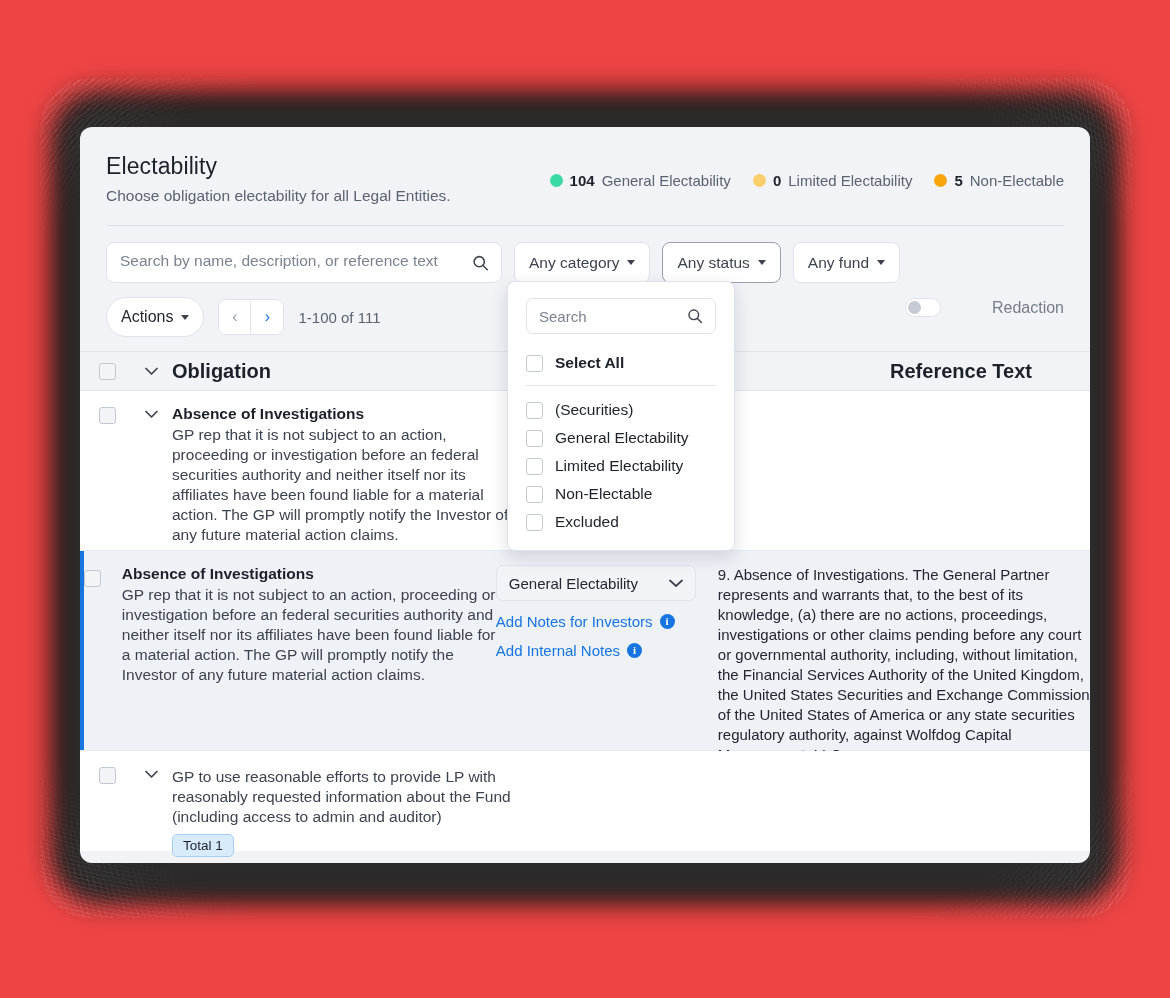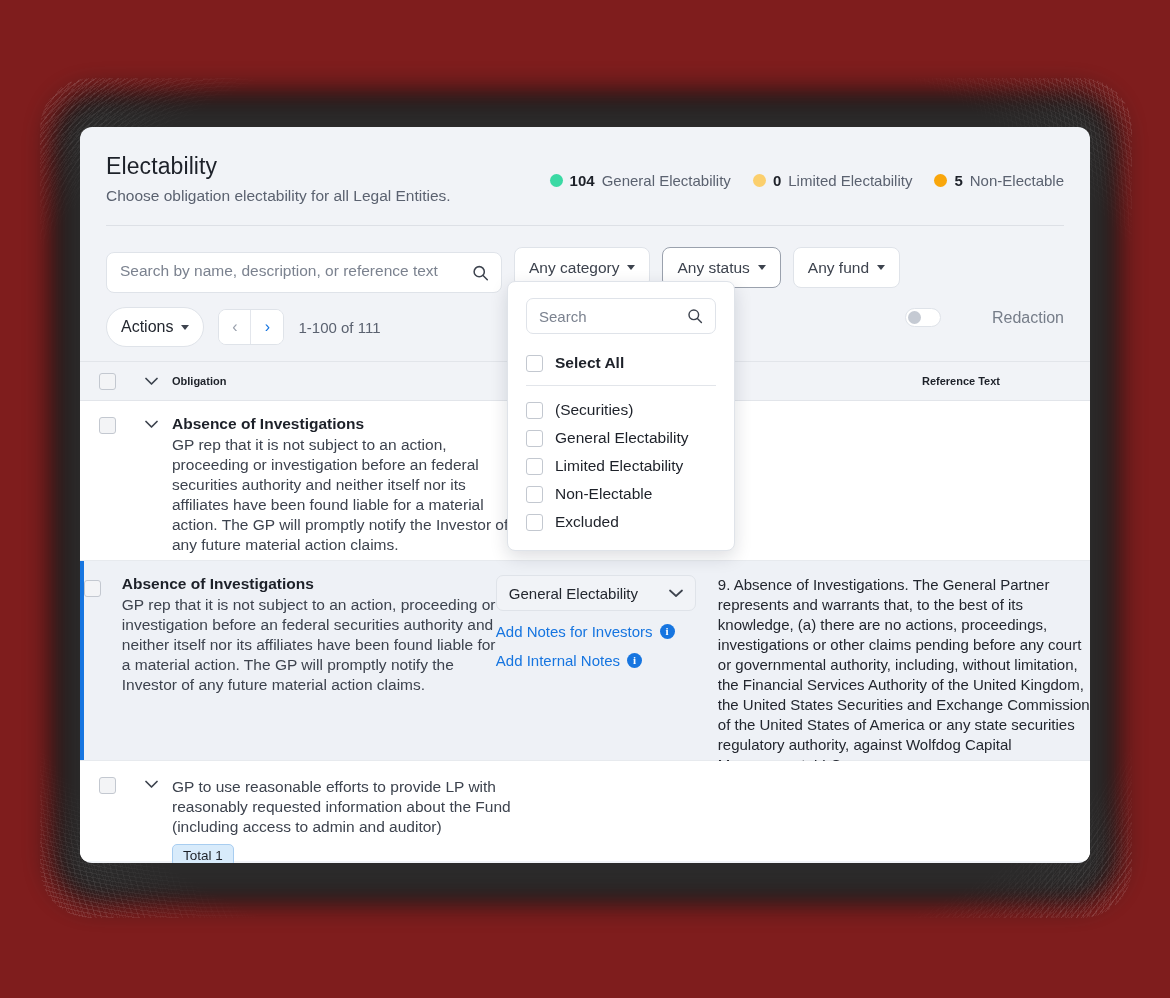--- a/index.html
+++ b/index.html
@@ -3,21 +3,21 @@
 <meta charset="utf-8">
 <style>
   * { box-sizing: border-box; }
   html, body {
     margin: 0; padding: 0;
     width: 1170px; height: 998px;
     background: #000000;
     font-family: "Liberation Sans", sans-serif;
     overflow: hidden;
   }
-  .stage { position: relative; width: 1170px; height: 998px; background:#7f1d1d; }
+  .stage { position: relative; width: 1170px; height: 998px; background:#ef4444; }
 
   
   .halo {
     position: absolute;
     left: 52px; top: 92px;
     width: 1066px; height: 810px;
     border-radius: 44px;
     background: #151515;
     filter: blur(14px);
     opacity: .95;
@@ -70,21 +70,21 @@
   .divider { height: 1px; background: #dde0e6; margin: 20px 0 0 0; }
 
   
   .filters {
     display: flex; align-items: center; gap: 12px;
     padding: 16px 26px 0 26px;
   }
   .search-box {
     position: relative; width: 396px; height: 41px;
     background: #fff; border: 1px solid #dfe3e9; border-radius: 8px;
-    display: flex; align-items: center; padding: 0 38px 4px 13px; margin-top: 10px;
+    display: flex; align-items: center; padding: 0 38px 4px 13px;
   }
   .search-box .ph {
     font-size: 15.5px; color: #7b828f; white-space: nowrap;
     overflow: hidden; text-overflow: clip; width: 100%;
   }
   .mag { position: absolute; right: 12px; top: 50%; transform: translateY(-50%); }
   .pill {
     height: 41px; background: #fff; border: 1px solid #dfe3e9; border-radius: 8px;
     display: inline-flex; align-items: center; gap: 8px;
     padding: 0 14px; font-size: 15.5px; color: #3d434e; cursor: pointer;
@@ -138,21 +138,21 @@
   .thead {
     display: flex; align-items: center; height: 40px;
     background: #f1f3f7; border-top: 1px solid #e2e5ea; border-bottom: 1px solid #e2e5ea;
     padding-left: 4px;
   }
   .col-chk { width: 46px; display: flex; justify-content: center; align-items: center; }
   .col-chev { width: 42px; display: flex; justify-content: center; align-items: center; }
   .col-oblig { flex: 0 0 430px; }
   .col-elect { flex: 0 0 230px; }
   .col-ref { flex: 1 1 auto; }
-  .th { font-size: 11px; font-weight: bold; color: #1d2129; }
+  .th { font-size: 20px; font-weight: bold; color: #1d2129; }
   .th-ref { text-align: center; }
 
   .chk {
     width: 17px; height: 17px; border-radius: 3px;
     border: 1px solid #c3c8d0; background: #f3f4f6; cursor: pointer;
   }
   .chk.plain { background: #fff; }
 
   .row { display: flex; position: relative; padding: 14px 0 14px 4px; background: #fff;
          border-bottom: 1px solid #e7eaee; }

